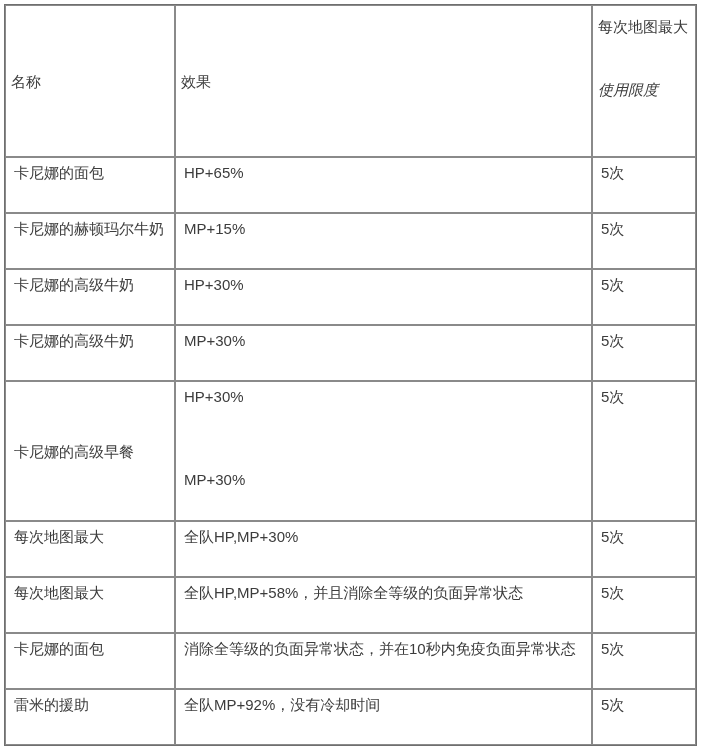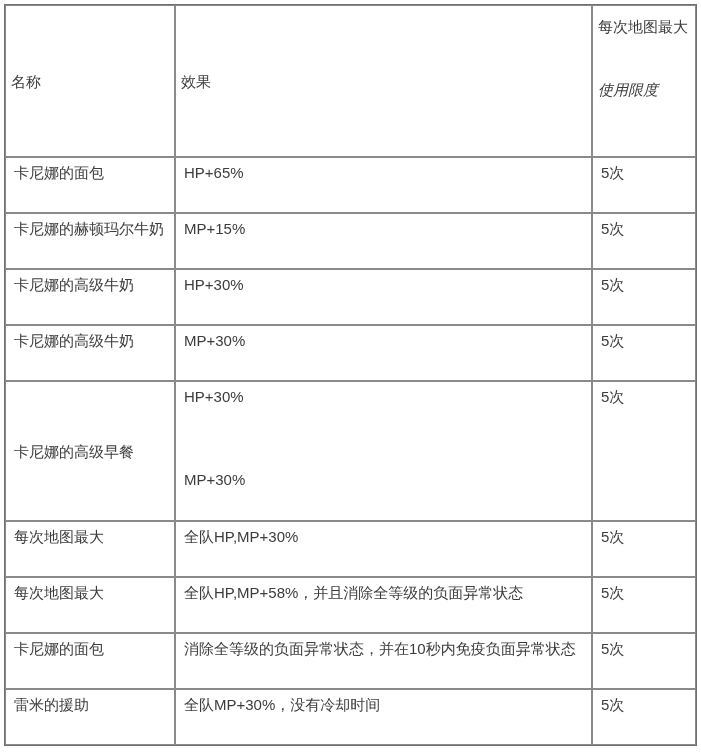--- a/index.html
+++ b/index.html
@@ -143,18 +143,18 @@
           <td class="c-effect">全队HP,MP+58%，并且消除全等级的负面异常状态</td>
           <td class="c-limit">5次</td>
         </tr>
         <tr class="body-row">
           <td class="c-name">卡尼娜的面包</td>
           <td class="c-effect">消除全等级的负面异常状态，并在10秒内免疫负面异常状态</td>
           <td class="c-limit">5次</td>
         </tr>
         <tr class="body-row">
           <td class="c-name">雷米的援助</td>
-          <td class="c-effect">全队MP+30%，没有冷却时间</td>
+          <td class="c-effect">全队MP+92%，没有冷却时间</td>
           <td class="c-limit">5次</td>
         </tr>
       </tbody>
   </table>
 </div>
 
 </body></html>

